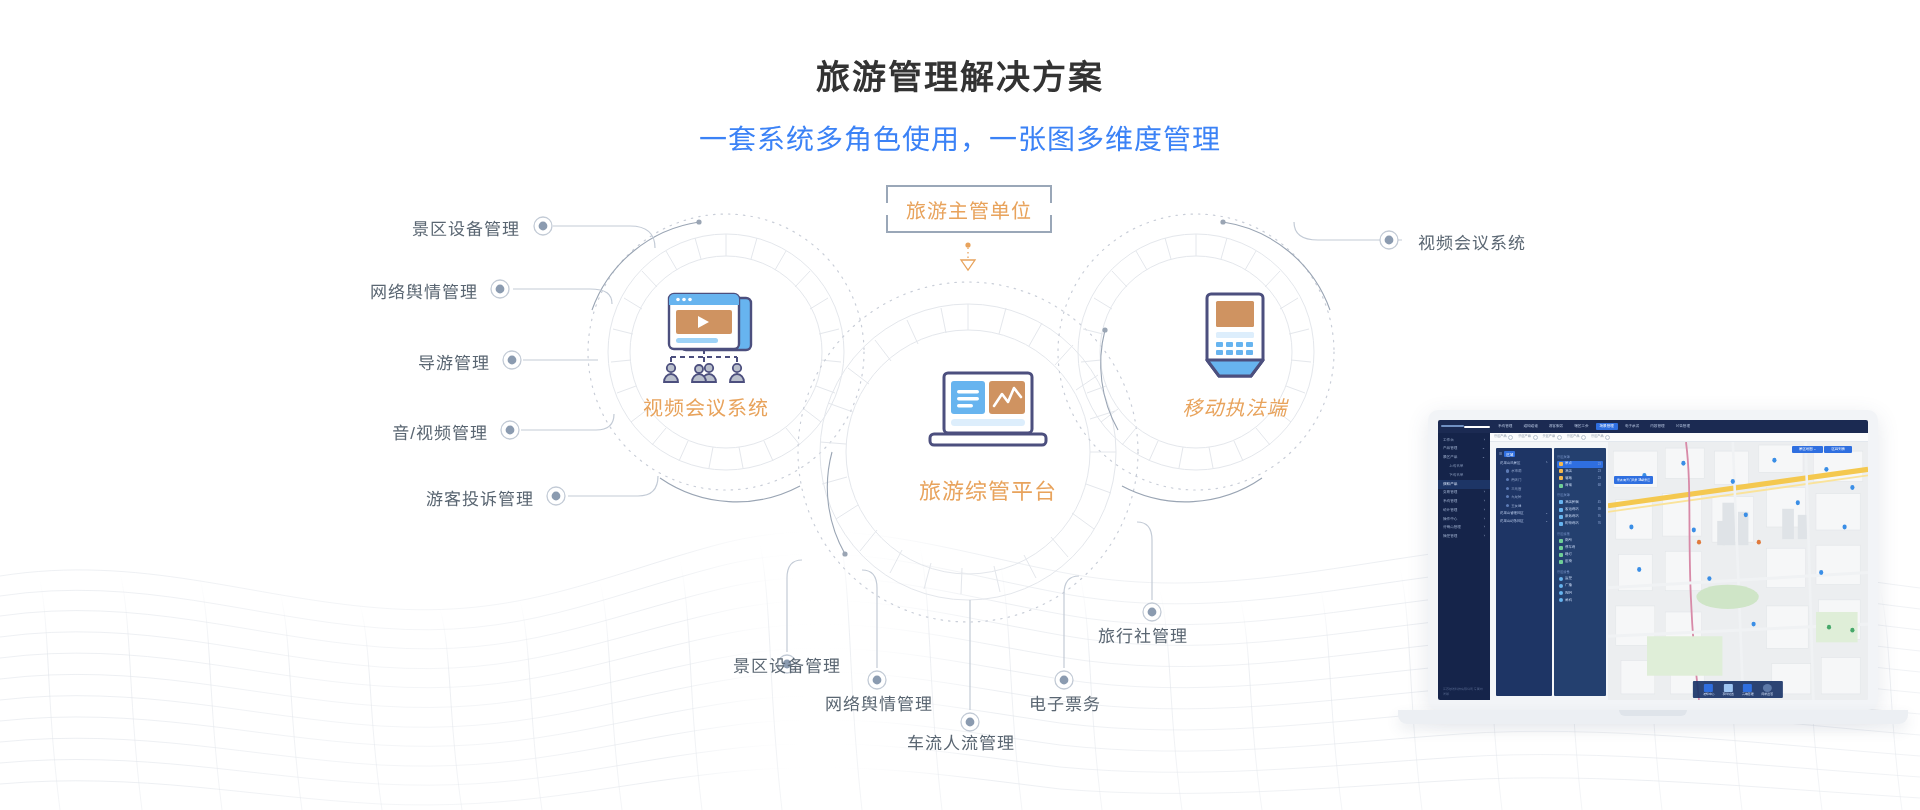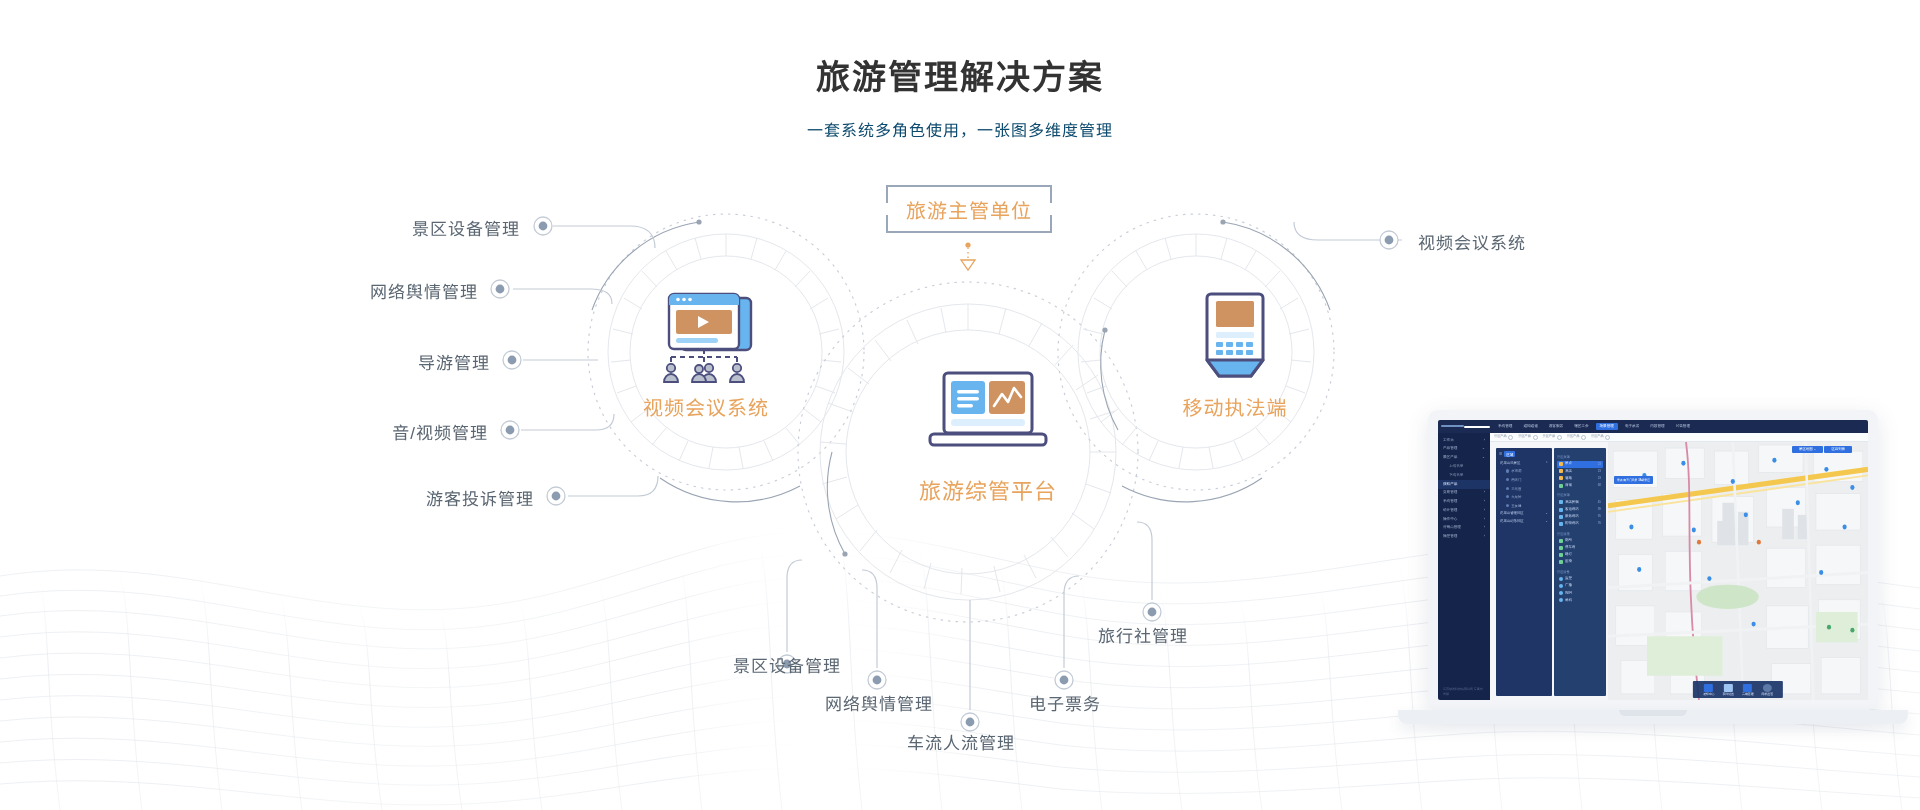--- a/index.html
+++ b/index.html
@@ -17,37 +17,37 @@
   .bg-mesh{position:absolute;left:0;bottom:0;width:1920px;height:330px;z-index:0;pointer-events:none;}
 
   
   .header{position:absolute;left:0;top:12px;width:1920px;text-align:center;z-index:5;}
   .page-title{
     margin:0;padding-top:44px;
     font-size:34px;font-weight:bold;color:#333333;letter-spacing:2px;line-height:1.25;
   }
   .page-subtitle{
     margin:0;padding-top:18px;
-    font-size:16px;color:#0c4a6e;letter-spacing:1px;
+    font-size:28px;color:#3b82f6;letter-spacing:1px;
   }
 
   
   .circles{position:absolute;left:0;top:0;width:1920px;height:810px;z-index:2;}
 
   .node{position:absolute;z-index:4;text-align:center;}
   .node-icon{display:block;margin:0 auto;}
   .node-label{
     display:block;margin-top:6px;
     color:#e8a35c;letter-spacing:1px;white-space:nowrap;
   }
   .node-left{left:606px;top:290px;width:200px;}
   .node-left .node-label{font-size:20px;}
   .node-center{left:868px;top:370px;width:240px;}
   .node-center .node-label{font-size:22px;margin-top:21px;}
-  .node-right{left:1135px;top:290px;width:200px;}
+  .node-right{left:1135px;top:290px;width:200px;font-style:italic;}
   .node-right .node-label{font-size:20px;}
 
   
   .authority-box{
     position:absolute;left:886px;top:185px;width:166px;height:48px;z-index:6;
     display:flex;align-items:center;justify-content:center;
   }
   .authority-box .corner{position:absolute;width:16px;height:16px;border:2px solid #9aa7b8;}
   .authority-box .c-tl{left:0;top:0;border-right:none;border-bottom:none;}
   .authority-box .c-tr{right:0;top:0;border-left:none;border-bottom:none;}

